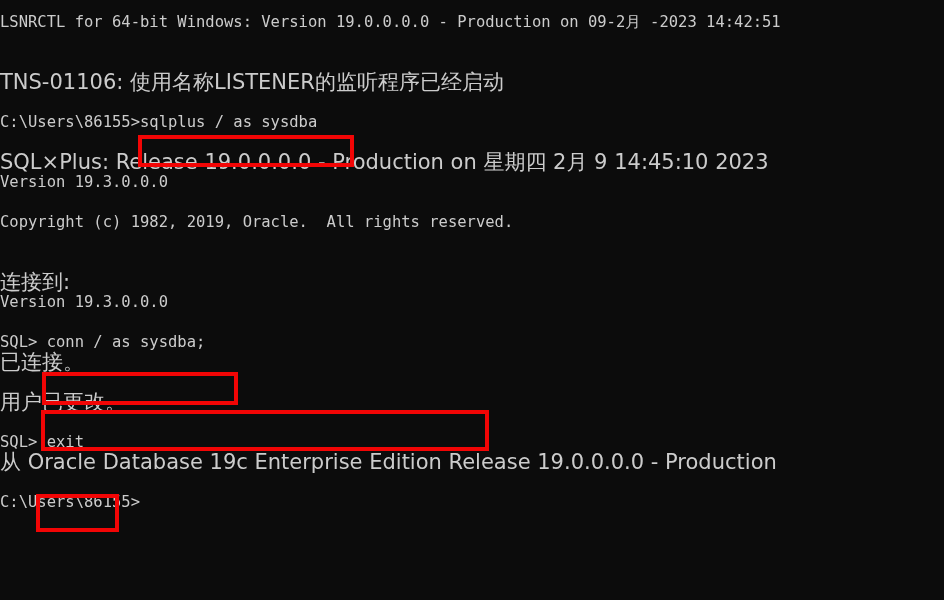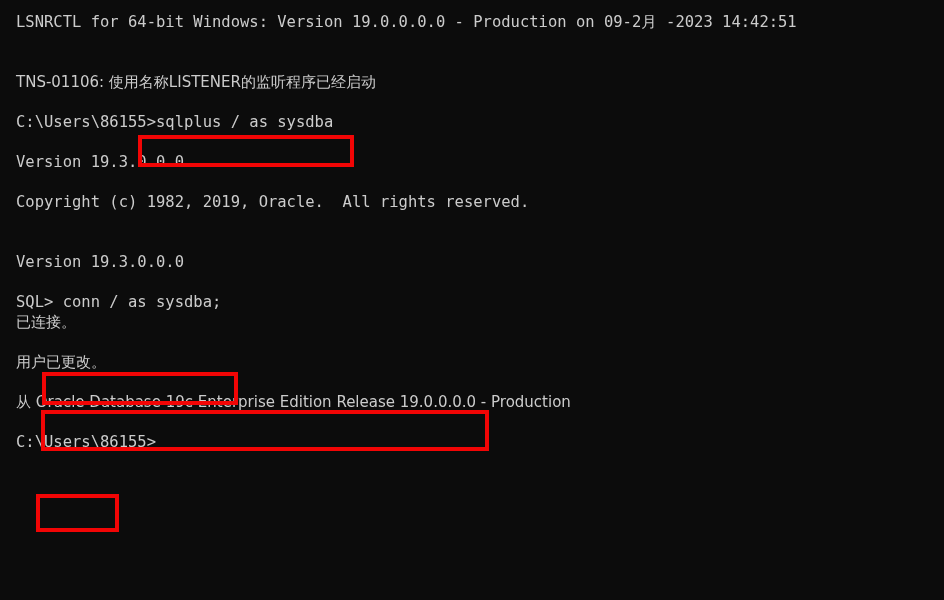--- a/index.html
+++ b/index.html
@@ -22,29 +22,29 @@
   }
   .lines {
     position: absolute;
     left: 0;
     top: 12px;
     width: 944px;
   }
   .line {
     height: 20px;
     white-space: pre;
-    padding-left: 16px;
+    padding-left: 0px;
     font-variant-ligatures: none;
   }
   .line.blank {
     height: 20px;
   }
   .cn {
     font-family: "DejaVu Sans", "Liberation Sans", sans-serif;
-    font-size: 15px;
+    font-size: 21px;
   }
   .hl {
     position: absolute;
     border: 4px solid #f20505;
     box-sizing: border-box;
     pointer-events: none;
     background: transparent;
   }
 </style>
 </head>
@@ -52,32 +52,35 @@
 
 <div id="console" style="background: rgb(12, 12, 12); color: rgb(204, 204, 204);">
   <div class="lines">
     <div class="line">LSNRCTL for 64-bit Windows: Version 19.0.0.0.0 - Production on 09-2月 -2023 14:42:51</div>
     <div class="line blank"></div>
     <div class="line blank"></div>
     <div class="line cn">TNS-01106: 使用名称LISTENER的监听程序已经启动</div>
     <div class="line blank"></div>
     <div class="line">C:\Users\86155&gt;sqlplus / as sysdba</div>
     <div class="line blank"></div>
+    <div class="line cn">SQL×Plus: Release 19.0.0.0.0 - Production on 星期四 2月 9 14:45:10 2023</div>
     <div class="line">Version 19.3.0.0.0</div>
     <div class="line blank"></div>
     <div class="line">Copyright (c) 1982, 2019, Oracle.  All rights reserved.</div>
     <div class="line blank"></div>
     <div class="line blank"></div>
+    <div class="line cn">连接到:</div>
     <div class="line">Version 19.3.0.0.0</div>
     <div class="line blank"></div>
     <div class="line">SQL&gt; conn / as sysdba;</div>
     <div class="line cn">已连接。</div>
     <div class="line blank"></div>
     <div class="line cn">用户已更改。</div>
     <div class="line blank"></div>
+    <div class="line">SQL&gt; exit</div>
     <div class="line cn">从 Oracle Database 19c Enterprise Edition Release 19.0.0.0.0 - Production</div>
     <div class="line blank"></div>
     <div class="line">C:\Users\86155&gt;</div>
   </div>
 
   <div class="hl" id="hl-0" style="left: 138px; top: 135px; width: 216px; height: 32px; border-color: rgb(242, 5, 5);"></div>
   <div class="hl" id="hl-1" style="left: 42px; top: 372px; width: 196px; height: 33px; border-color: rgb(242, 5, 5);"></div>
   <div class="hl" id="hl-2" style="left: 41px; top: 410px; width: 448px; height: 41px; border-color: rgb(242, 5, 5);"></div>
   <div class="hl" id="hl-3" style="left: 36px; top: 494px; width: 83px; height: 38px; border-color: rgb(242, 5, 5);"></div>
 </div>

